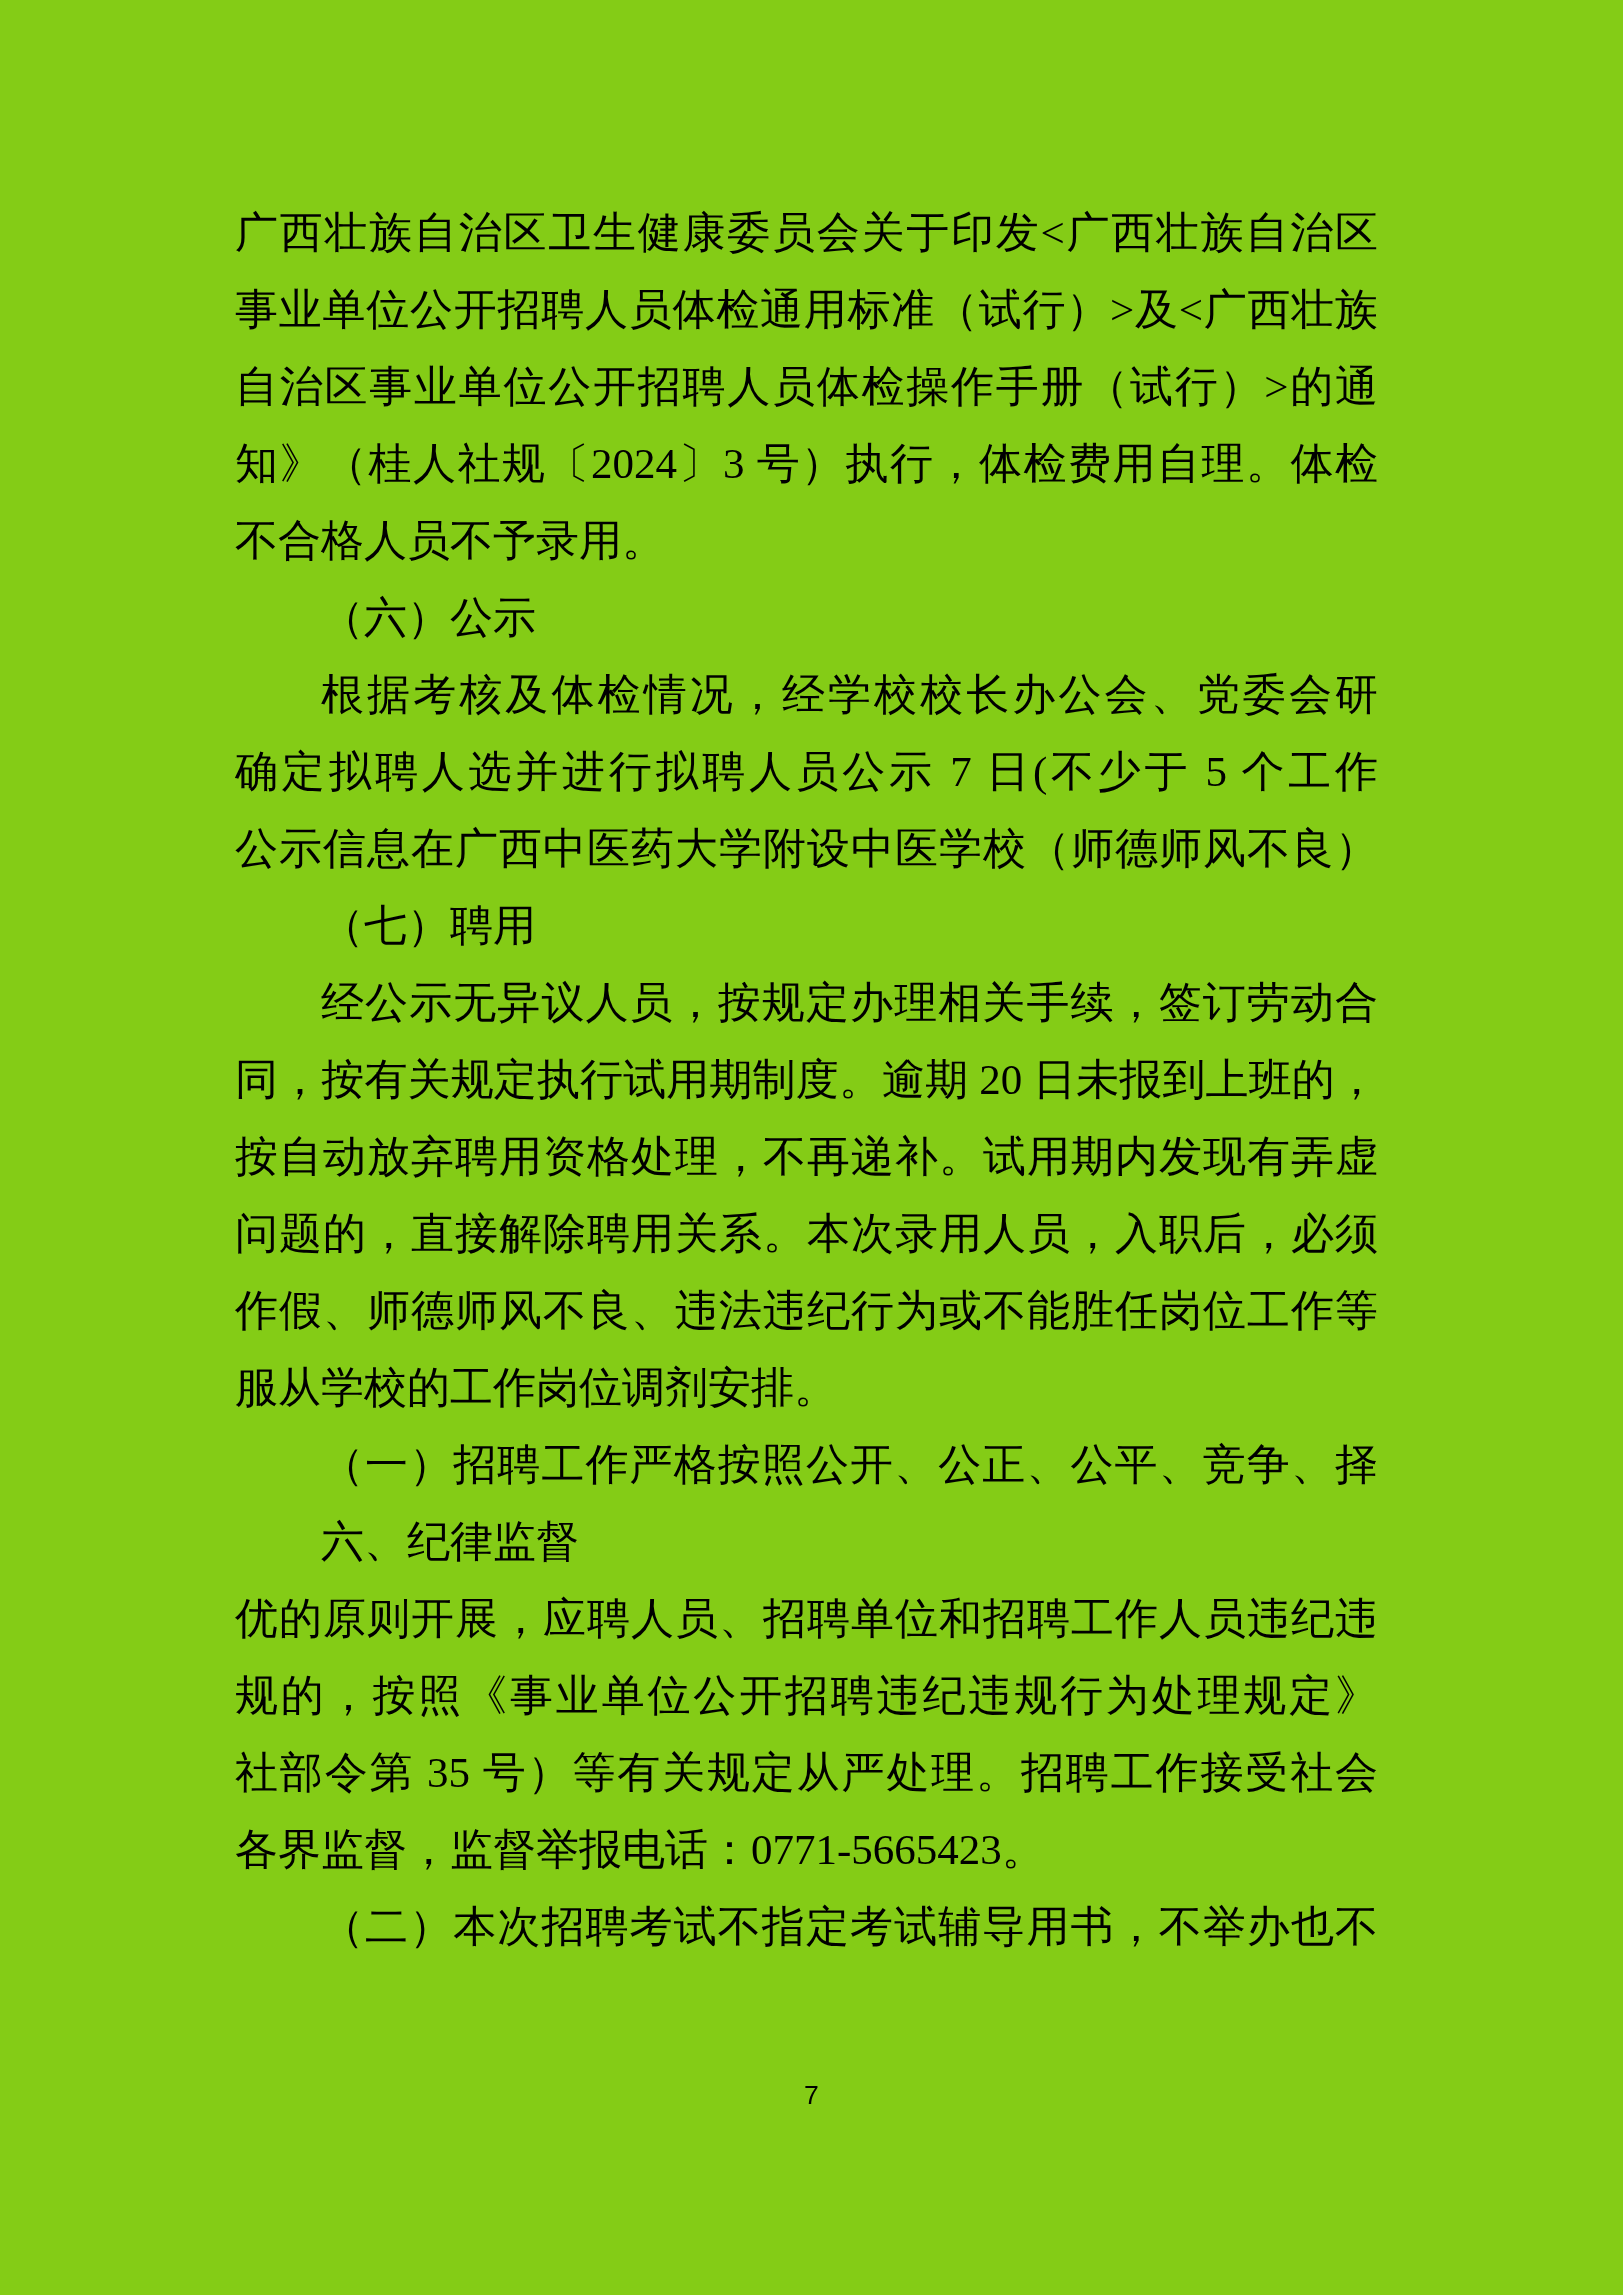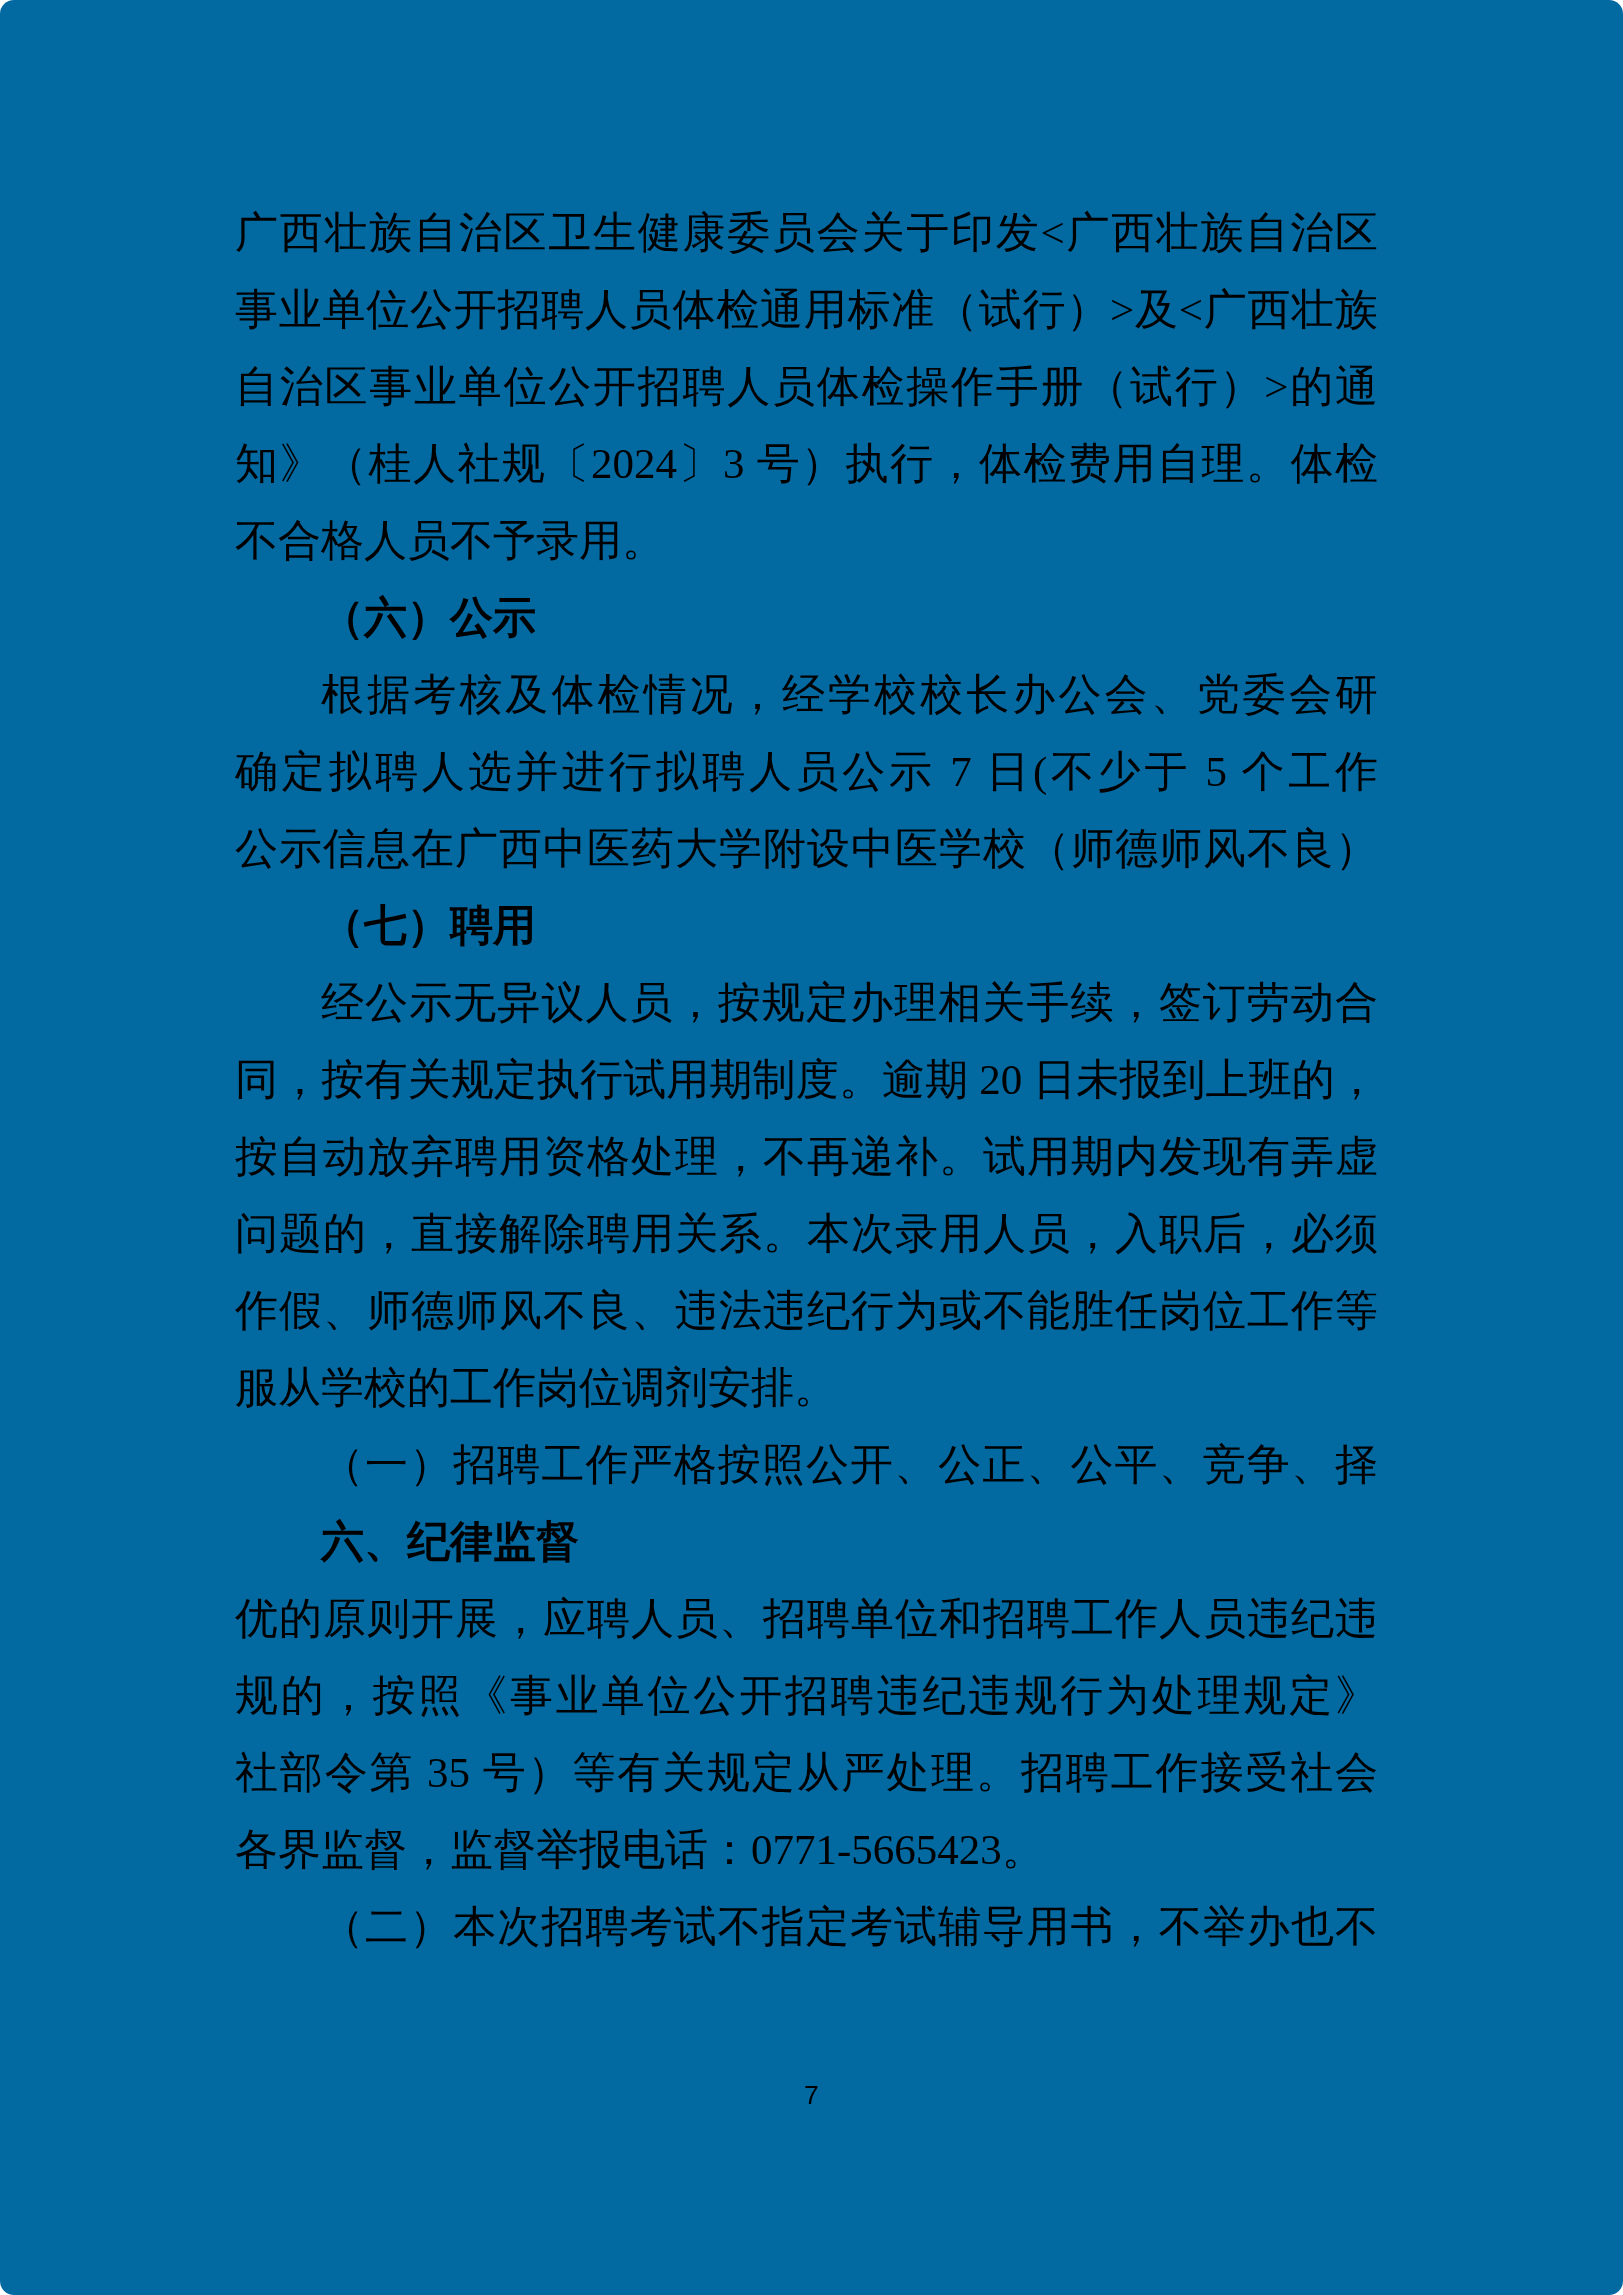--- a/index.html
+++ b/index.html
@@ -4,25 +4,24 @@
 <style>
   html, body {
     margin: 0;
     padding: 0;
     background: #ffffff;
   }
   .page {
     position: relative;
     width: 1623px;
     height: 2295px;
-    background: #0369a1;
+    background: #84cc16;
     color: #000000;
     font-family: "Liberation Serif", serif;
     overflow: hidden;
-    border-radius: 14px;
   }
   .content {
     position: absolute;
     left: 235px;
     top: 194px;
     width: 1143px;
   }
   .ln {
     height: 77px;
     line-height: 77px;
@@ -37,21 +36,21 @@
     text-align: left;
     text-align-last: left;
   }
   
   .ln.ind {
     text-indent: 2em;
   }
   
   .ln.h {
     font-family: "Liberation Sans", sans-serif;
-    font-weight: 700;
+    font-weight: 400;
     text-align: left;
     text-align-last: left;
     text-indent: 2em;
   }
   .page-number {
     position: absolute;
     left: 0;
     top: 2065px;
     width: 100%;
     height: 61px;

